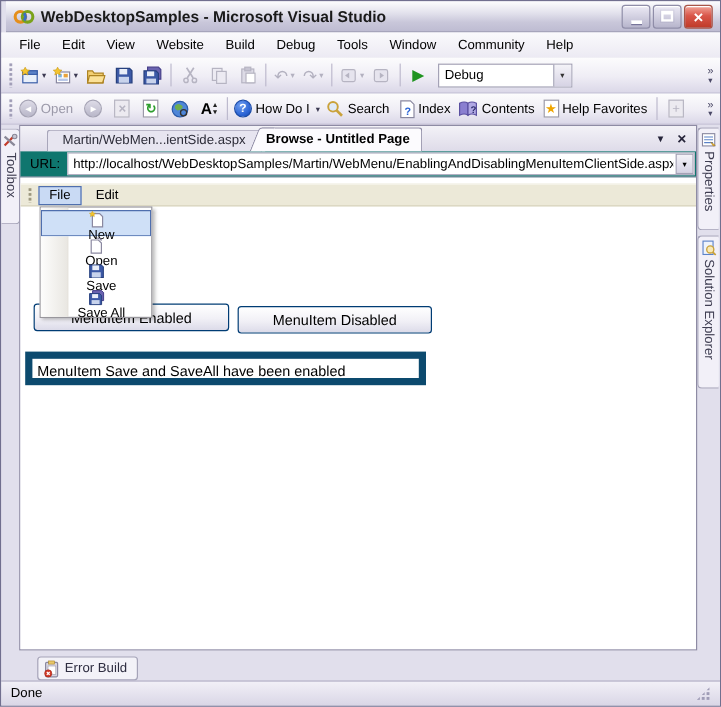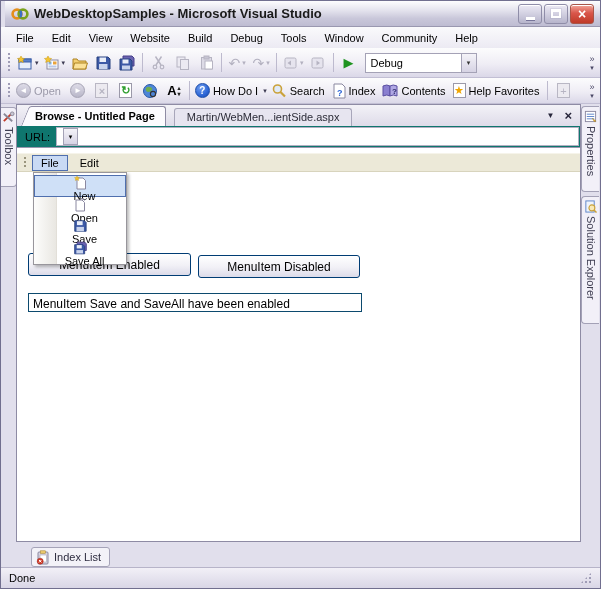--- a/index.html
+++ b/index.html
@@ -124,22 +124,22 @@
   .dd-item { position:relative; height:22px; display:flex; align-items:center;flex-direction:column; }
   .dd-item .ic { width:23px; display:flex; align-items:center; justify-content:center; flex:none; }
   .dd-item .dd-label { padding-left:9px; }
   .dd-item.sel { background:#cfe0f7; box-shadow: inset 0 0 0 1px #4f6fae; }
   
   .xpbtn { position:absolute; height:23px; border:1px solid #003c74; border-radius:3px;
     background:linear-gradient(180deg,#ffffff,#f1f0f6 55%,#dcdbe9);
     display:flex; align-items:center; justify-content:center; font-size:12px; color:#000; }
   .btn1 { left:11px; top:105px; width:163px; }
   .btn2 { left:181px; top:107px; width:162px; }
-  .textbox { position:absolute; left:11px; top:145px; width:334px; height:19px;
-    border:1px solid #0c4a6e; font-size:12px; line-height:21px; padding-left:4px; white-space:nowrap; overflow:hidden; }
+  .textbox { position:absolute; left:4px; top:145px; width:334px; height:28px;
+    border:6px solid #0c4a6e; font-size:12px; line-height:21px; padding-left:4px; white-space:nowrap; overflow:hidden; }
   
   .errtab { position:absolute; left:30px; top:443px; height:20px; padding:0 8px 0 4px;
     background:#f3f2f8; border:1px solid #a5a3b8; border-radius:3px;
     display:flex; align-items:center; gap:4px; color:#2e2d40; }
   
   .statusbar { position:absolute; left:0; right:0; bottom:0; height:21px;
     background:linear-gradient(180deg,#f2f0f7,#d9d6e6); border-top:1px solid #b7b4c9;
     display:flex; align-items:center; padding:0 8px; }
   .szgrip { margin-left:auto; width:12px; height:12px;
     background-image: radial-gradient(circle,#9f9cb6 1.2px, transparent 1.4px);
@@ -398,30 +398,31 @@
           <rect x="2" y="1" width="9" height="12" fill="#eef3fb" stroke="#5b82c8"></rect>
           <circle cx="8.5" cy="8.5" r="3.2" fill="#f8e9b8" stroke="#caa23a" stroke-width="1.2"></circle>
           <path d="M10.8 10.8 L13.5 13.5" stroke="#caa23a" stroke-width="1.6"></path>
         </svg>
         <span class="vtxt">Solution Explorer</span>
       </div>
     </div>
 
     <div class="docwin">
       <div class="tabstrip">
+        <div class="tab inactive">Martin/WebMen...ientSide.aspx</div>
         <div class="tab active">Browse - Untitled Page</div>
-        <div class="tab inactive">Martin/WebMen...ientSide.aspx</div>
         <div class="tabbtns">
           <span class="tabbtn-arrow">▼</span>
           <span class="tabbtn-close">×</span>
         </div>
       </div>
       <div class="urlrow">
         <span class="urllabel">URL:</span>
         <div class="urlinput">
+          <span class="urltext">http://localhost/WebDesktopSamples/Martin/WebMenu/EnablingAndDisablingMenuItemClientSide.aspx</span>
           <div class="urlbtn">
               <span>▾</span>
             </div>
         </div>
       </div>
 
       <div class="pageframe">
 
         <div class="webmenubar">
           <div class="wgrip"></div>
@@ -480,21 +481,21 @@
     </div>
 
     <div class="errtab">
       <svg width="14" height="15" viewBox="0 0 14 15">
         <rect x="2" y="2" width="10" height="12" rx="1" fill="#d8d5e2" stroke="#8a88a0"></rect>
         <rect x="4.5" y=".8" width="5" height="2.6" fill="#e9c86a" stroke="#a8832a" stroke-width=".5"></rect>
         <rect x="4" y="5" width="6.5" height="7" fill="#fff" stroke="#9a98a8" stroke-width=".5"></rect>
         <circle cx="4.2" cy="11.2" r="3" fill="#d23b2a" stroke="#9e2416" stroke-width=".5"></circle>
         <path d="M3 10 l2.4 2.4 M5.4 10 L3 12.4" stroke="#fff" stroke-width="1"></path>
       </svg>
-      <span>Index List</span>
+      <span>Error Build</span>
     </div>
   </div>
 
   <div class="statusbar">
     <span>Done</span>
     <div class="szgrip"></div>
   </div>
 
 </div>
 

